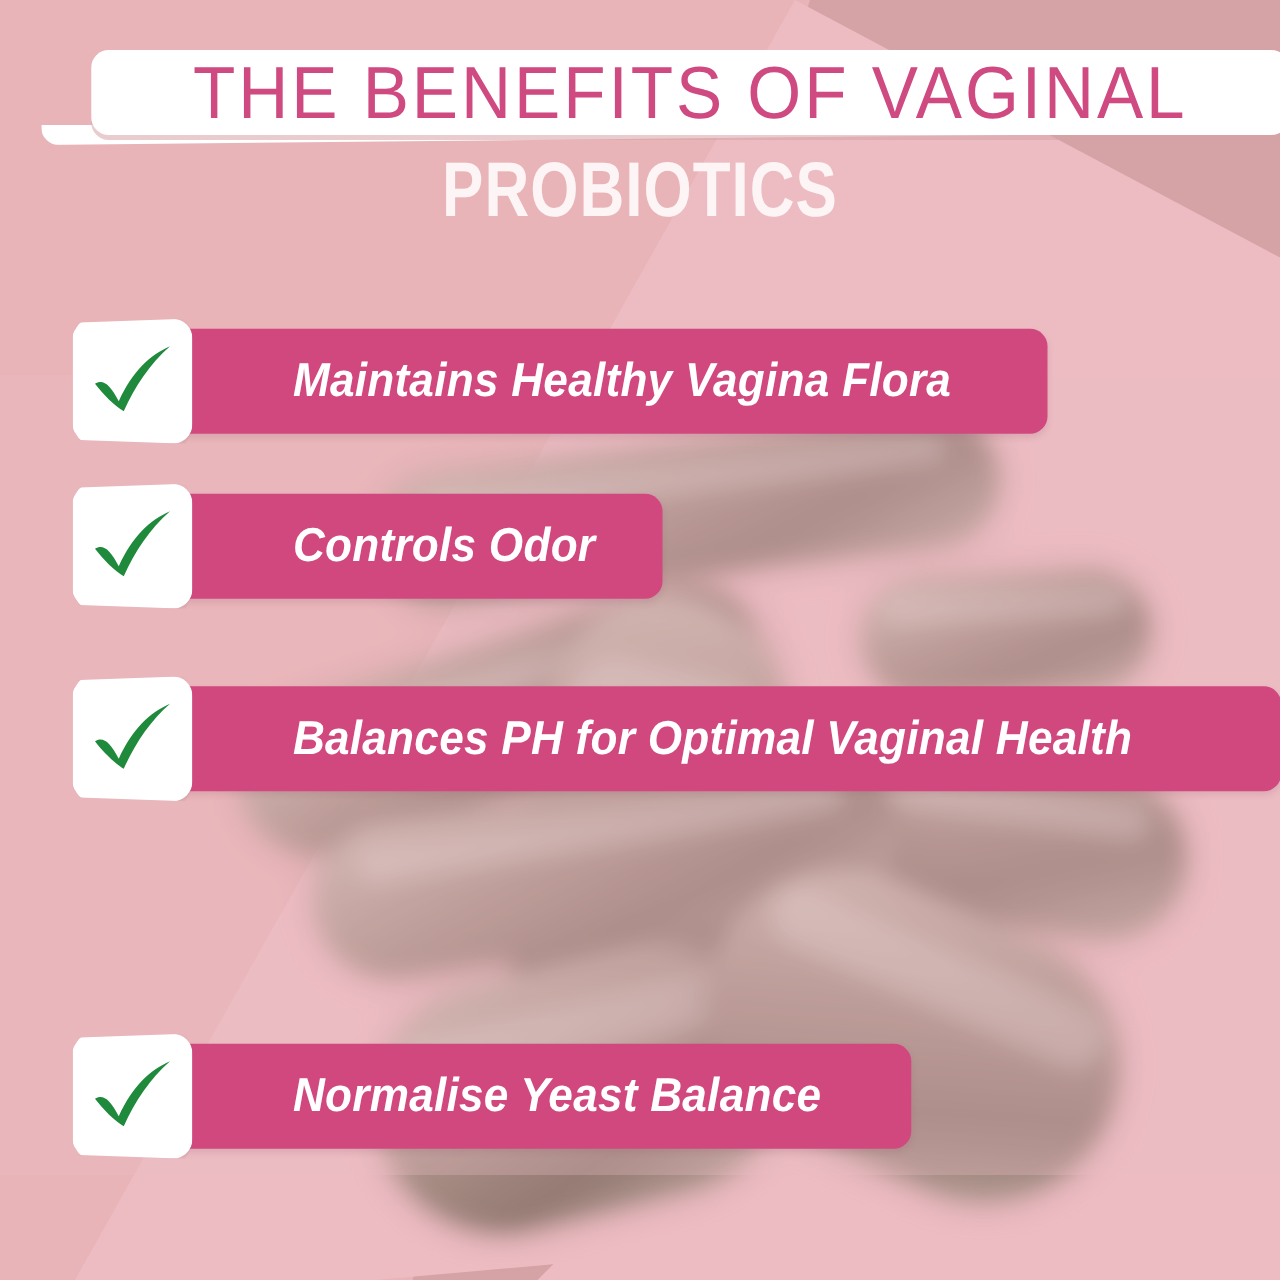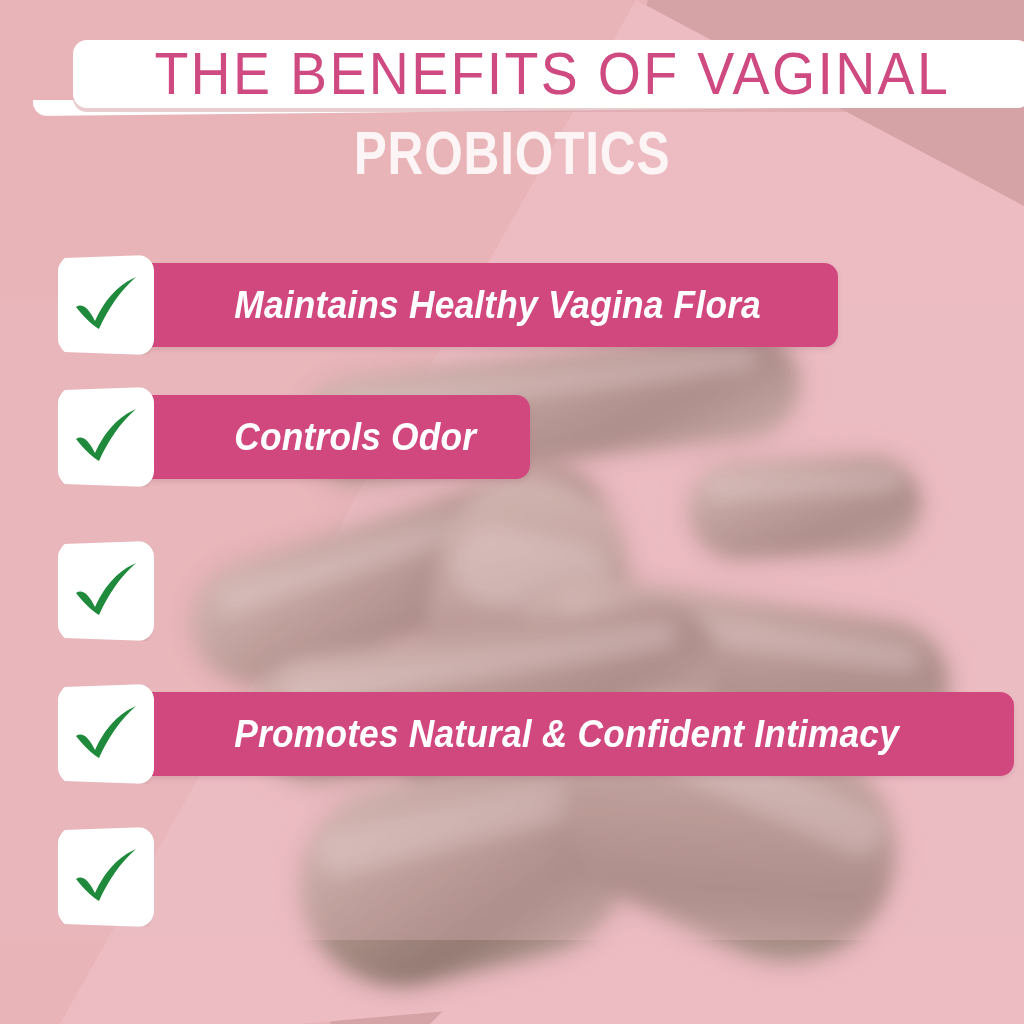--- a/index.html
+++ b/index.html
@@ -176,39 +176,35 @@
         <span class="bar-label">Controls Odor</span>
       </div>
       <div class="check-box">
         <svg width="76" height="76" viewBox="0 0 76 76">
           <path d="M8 40 C14 36, 20 40, 27 54 C38 30, 52 17, 68 10 C52 24, 40 42, 31 62 C24 58, 14 48, 8 40 Z" fill="#1f8a3b"></path>
         </svg>
       </div>
     </div>
 
     <div class="row" style="left:58px;top:541px;width:910px;">
-      <div class="check-box">
-        <svg width="76" height="76" viewBox="0 0 76 76">
-          <path d="M8 40 C14 36, 20 40, 27 54 C38 30, 52 17, 68 10 C52 24, 40 42, 31 62 C24 58, 14 48, 8 40 Z" fill="#1f8a3b"></path>
-        </svg>
-      </div>
-    </div>
-
-    <div class="row" style="left:58px;top:684px;width:900px;">
-      <div class="bar" style="width:882px;">
-        <span class="bar-label">Promotes Natural &amp; Confident Intimacy</span>
-      </div>
-      <div class="check-box">
-        <svg width="76" height="76" viewBox="0 0 76 76">
-          <path d="M8 40 C14 36, 20 40, 27 54 C38 30, 52 17, 68 10 C52 24, 40 42, 31 62 C24 58, 14 48, 8 40 Z" fill="#1f8a3b"></path>
-        </svg>
-      </div>
-    </div>
+      <div class="bar" style="width:893px;">
+        <span class="bar-label">Balances PH for Optimal Vaginal Health</span>
+      </div>
+      <div class="check-box">
+        <svg width="76" height="76" viewBox="0 0 76 76">
+          <path d="M8 40 C14 36, 20 40, 27 54 C38 30, 52 17, 68 10 C52 24, 40 42, 31 62 C24 58, 14 48, 8 40 Z" fill="#1f8a3b"></path>
+        </svg>
+      </div>
+    </div>
+
 
     <div class="row" style="left:58px;top:827px;width:615px;">
+      <div class="bar" style="width:597px;">
+        <span class="bar-label">Normalise Yeast Balance</span>
+      </div>
       <div class="check-box">
         <svg width="76" height="76" viewBox="0 0 76 76">
           <path d="M8 40 C14 36, 20 40, 27 54 C38 30, 52 17, 68 10 C52 24, 40 42, 31 62 C24 58, 14 48, 8 40 Z" fill="#1f8a3b"></path>
         </svg>
       </div>
     </div>
 
   </div>
 </div>
 

